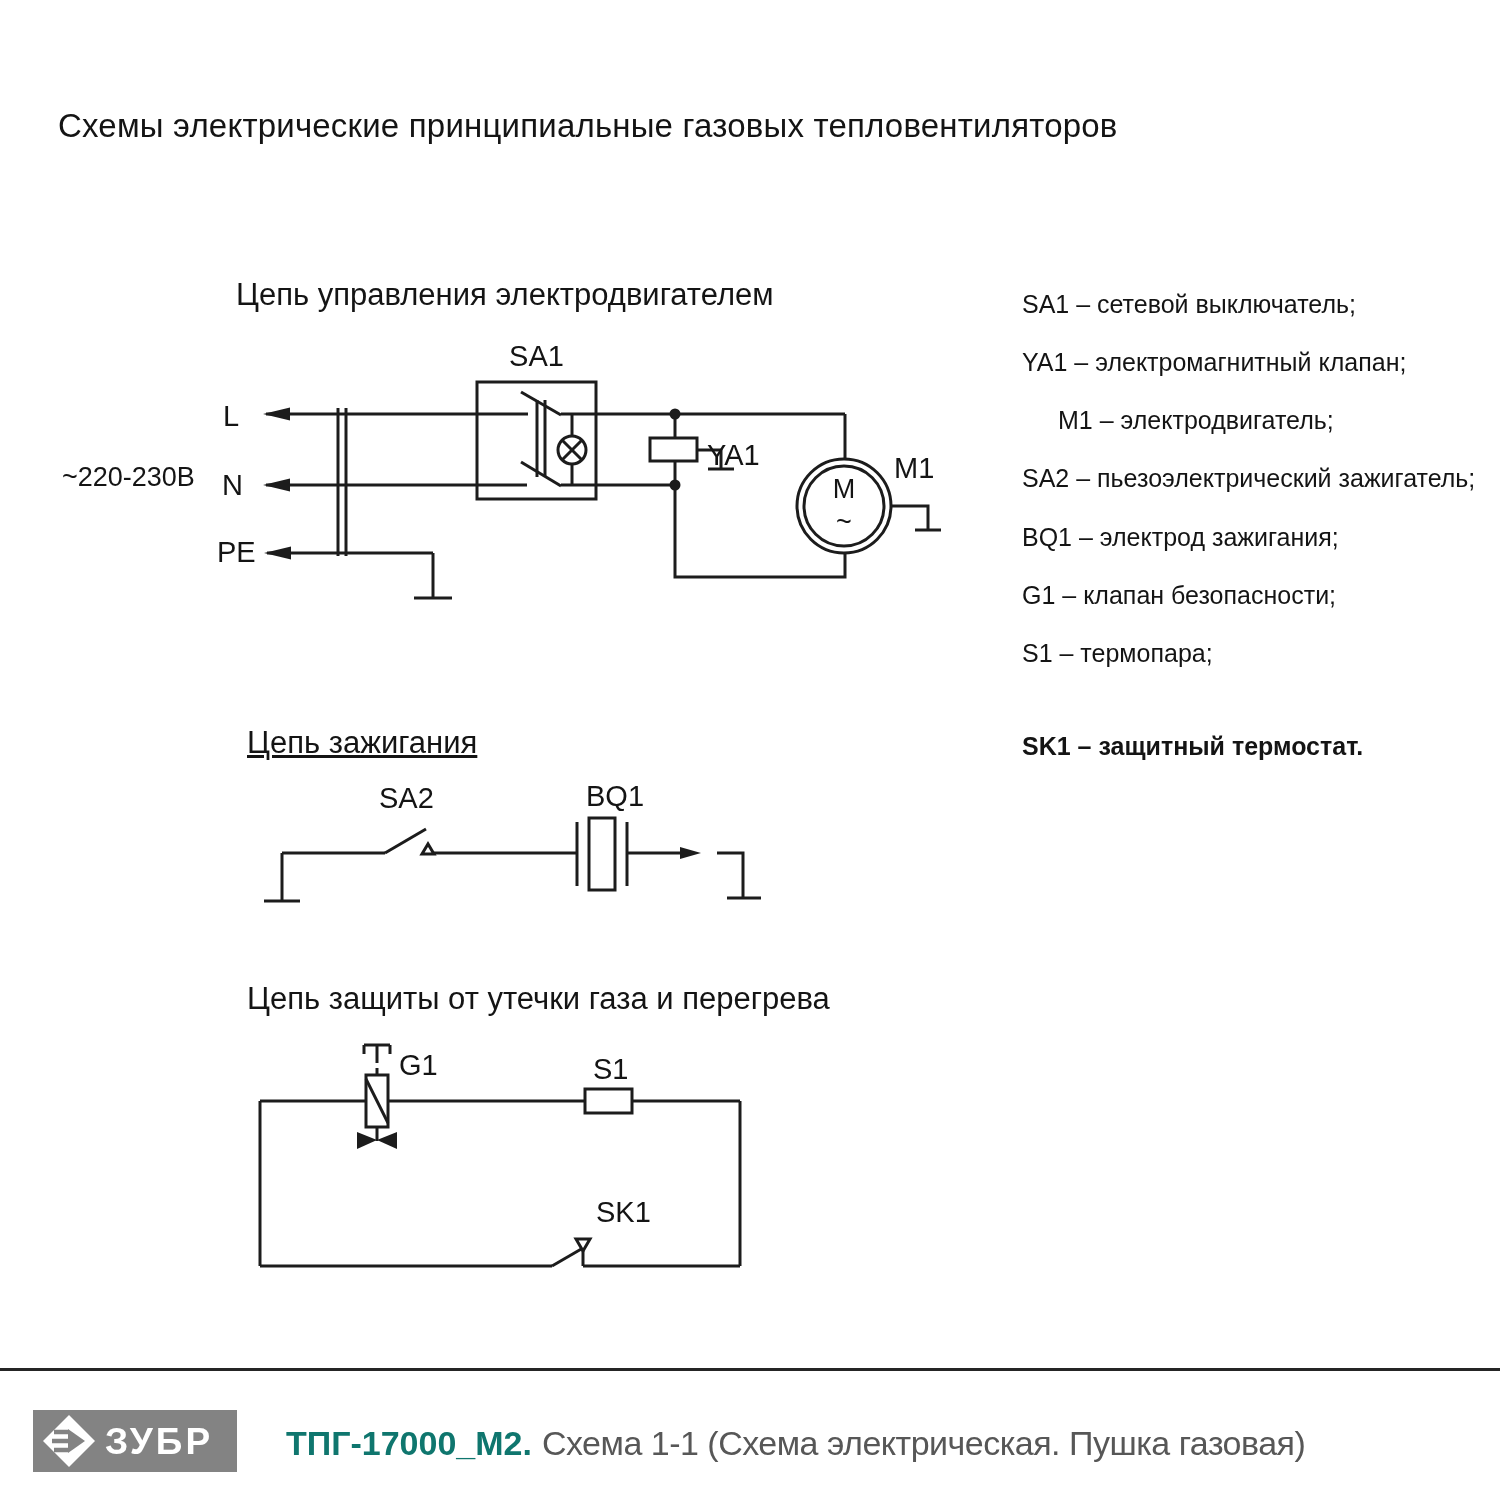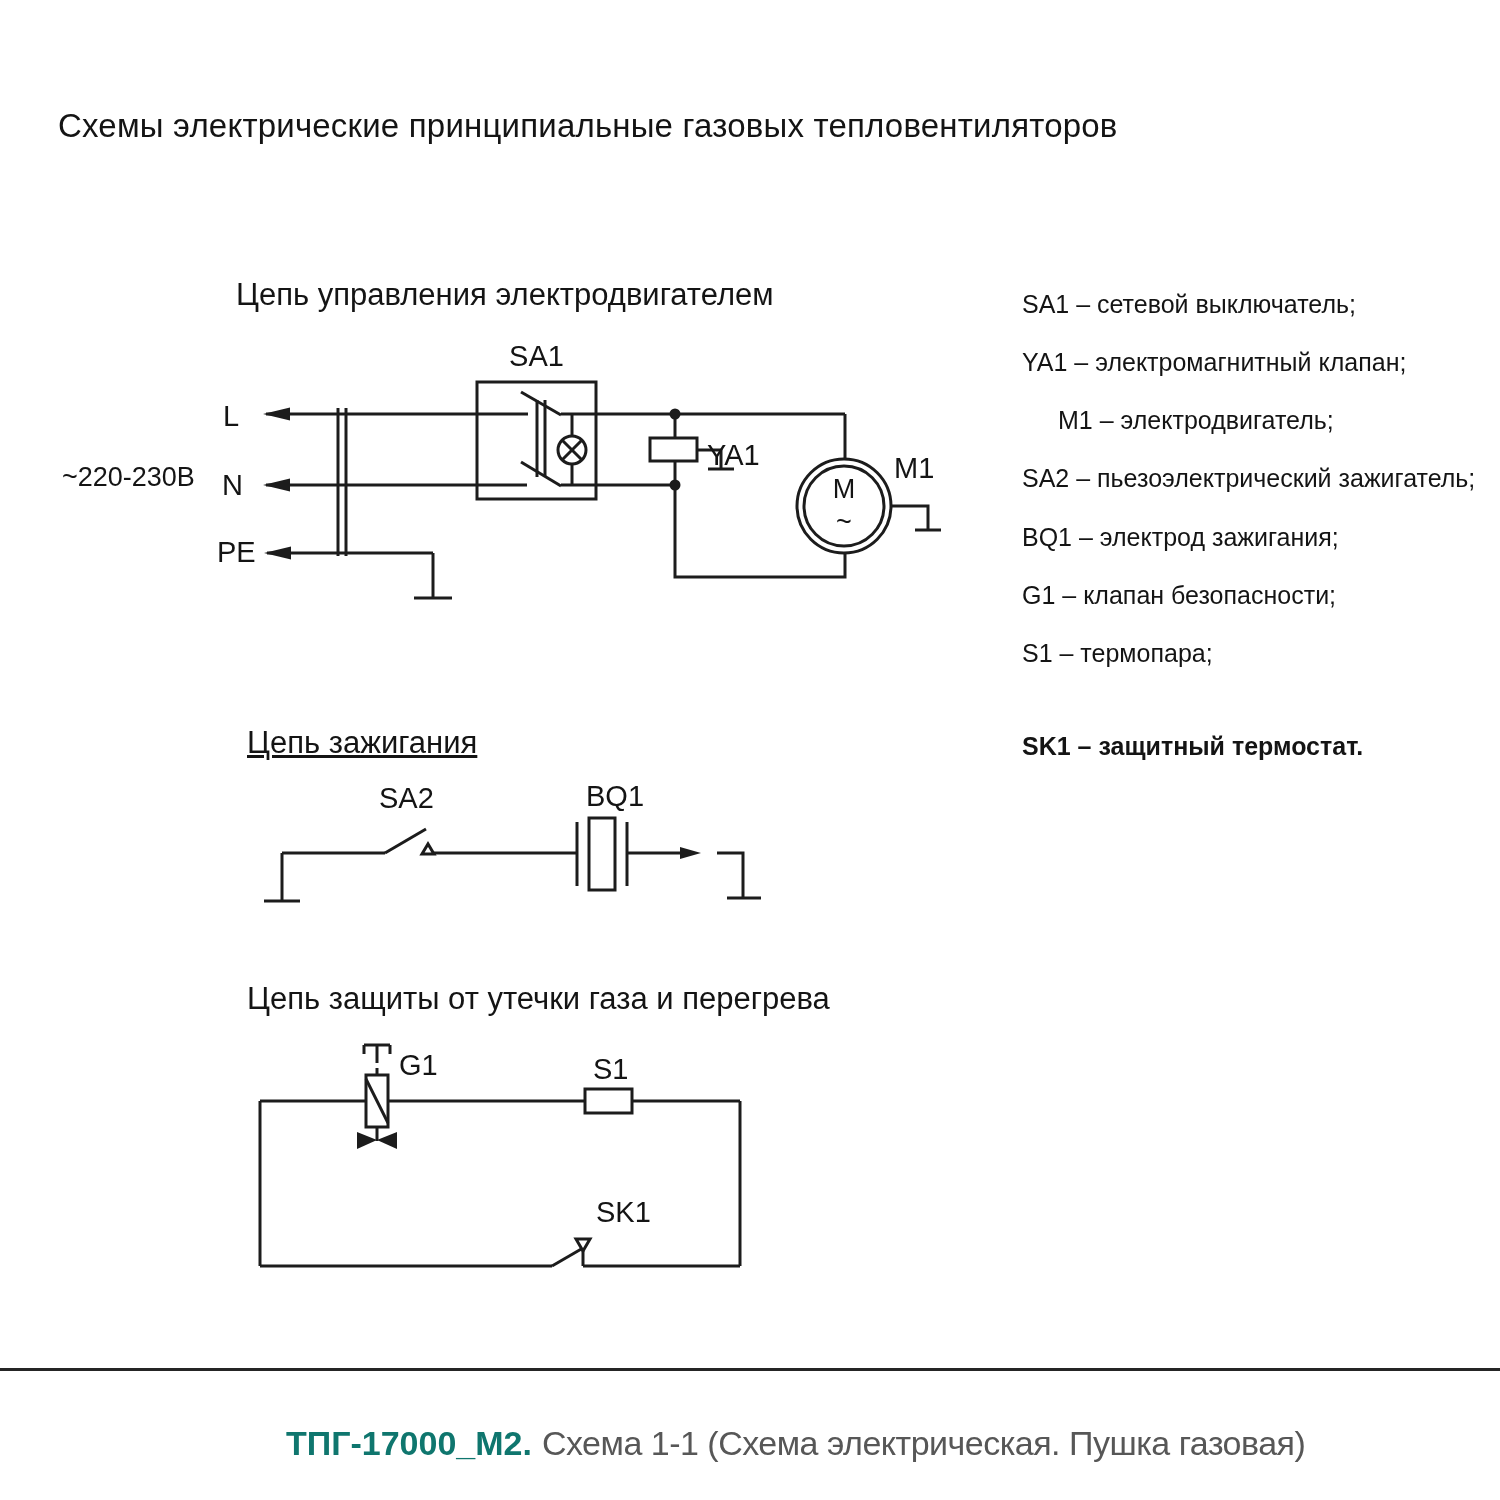--- a/index.html
+++ b/index.html
@@ -177,18 +177,30 @@
     <div class="lbl t-legend" style="left:1022px;top:407px;margin-left:36px;">M1 – электродвигатель;</div>
     <div class="lbl t-legend" style="left:1022px;top:465px;">SA2 – пьезоэлектрический зажигатель;</div>
     <div class="lbl t-legend" style="left:1022px;top:524px;">BQ1 – электрод зажигания;</div>
     <div class="lbl t-legend" style="left:1022px;top:582px;">G1 – клапан безопасности;</div>
     <div class="lbl t-legend" style="left:1022px;top:640px;">S1 – термопара;</div>
     <div class="lbl t-legend" style="left:1022px;top:733px;font-weight:bold;">SK1 – защитный термостат.</div>
   </div>
 
   <div class="divider"></div>
 
+  <div class="logo">
+    <svg width="62" height="62" viewBox="0 0 62 62">
+      <polygon points="31,5 57,31 31,57 5,31" fill="#ffffff"></polygon>
+      <g stroke="#838383" stroke-width="4.5" fill="none">
+        <line x1="16" y1="22" x2="30" y2="22"></line>
+        <line x1="14" y1="31" x2="33" y2="31"></line>
+        <line x1="16" y1="40" x2="30" y2="40"></line>
+      </g>
+      <polygon points="30,19 47,31 30,43" fill="#838383"></polygon>
+    </svg>
+    <span class="brand">ЗУБР</span>
+  </div>
 
   <div class="ftext">
     <span class="model">ТПГ-17000_М2.</span><span class="desc">Схема 1-1 (Схема электрическая. Пушка газовая)</span>
   </div>
 
 </div>
 
 </body></html>

